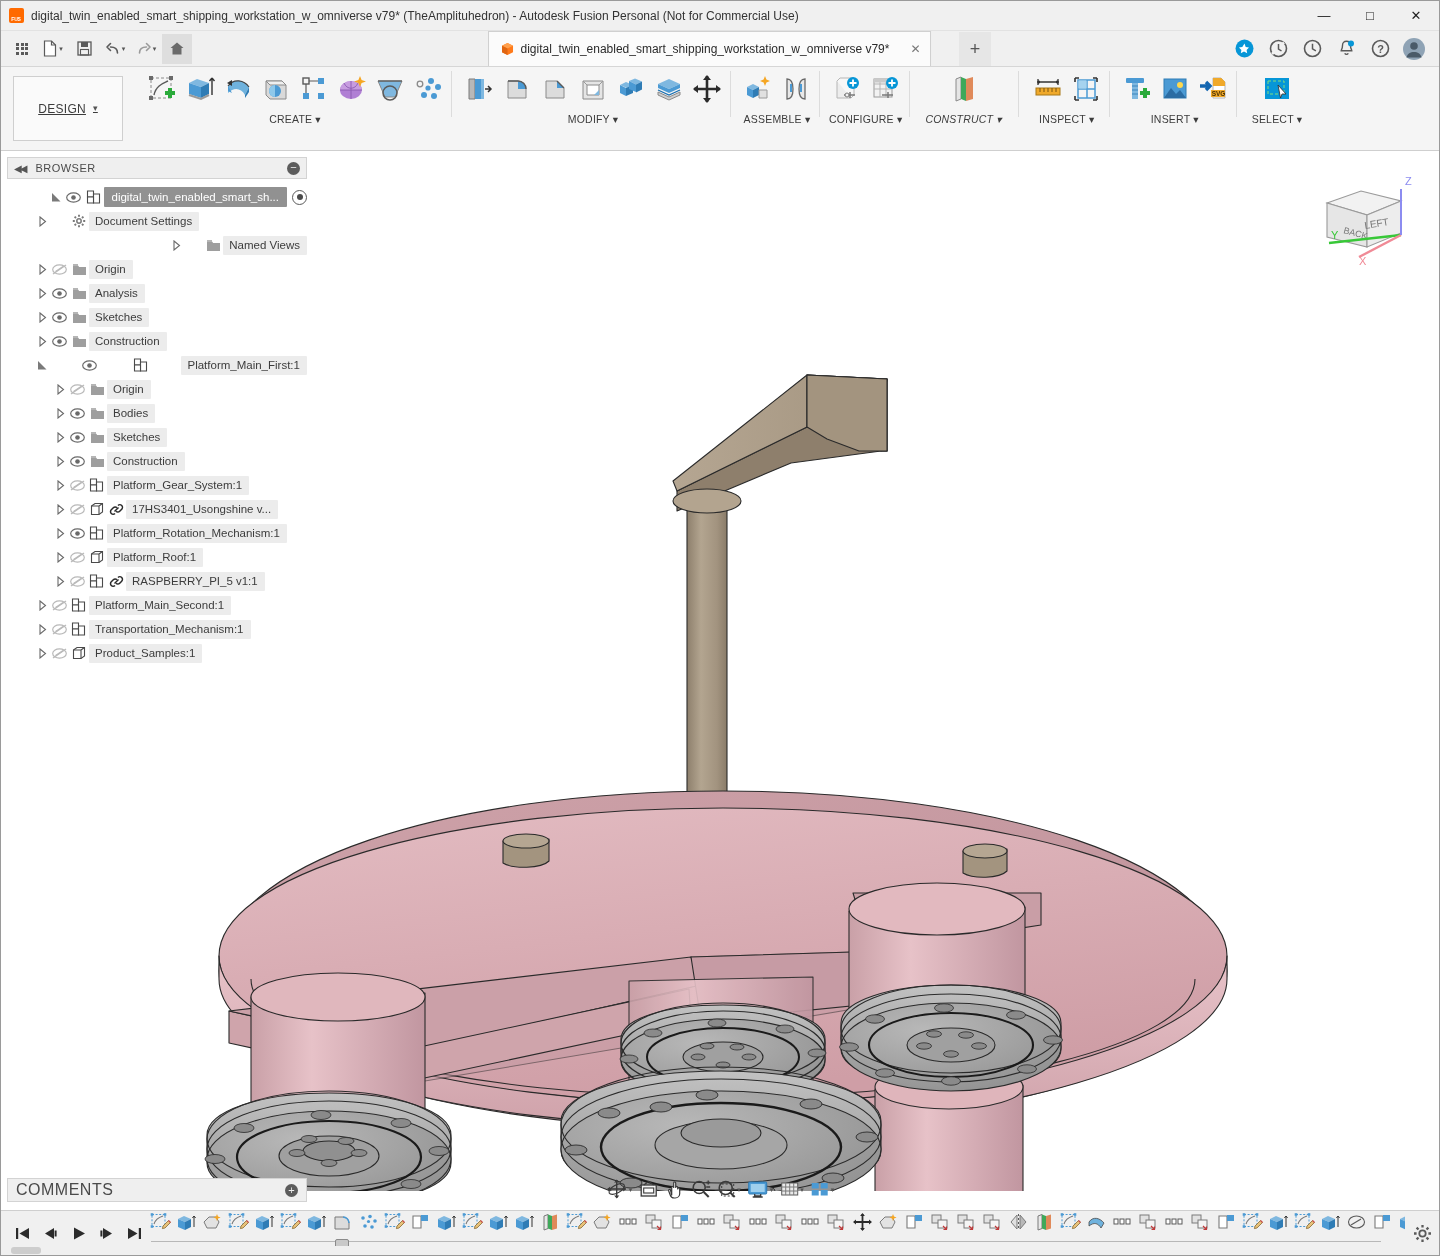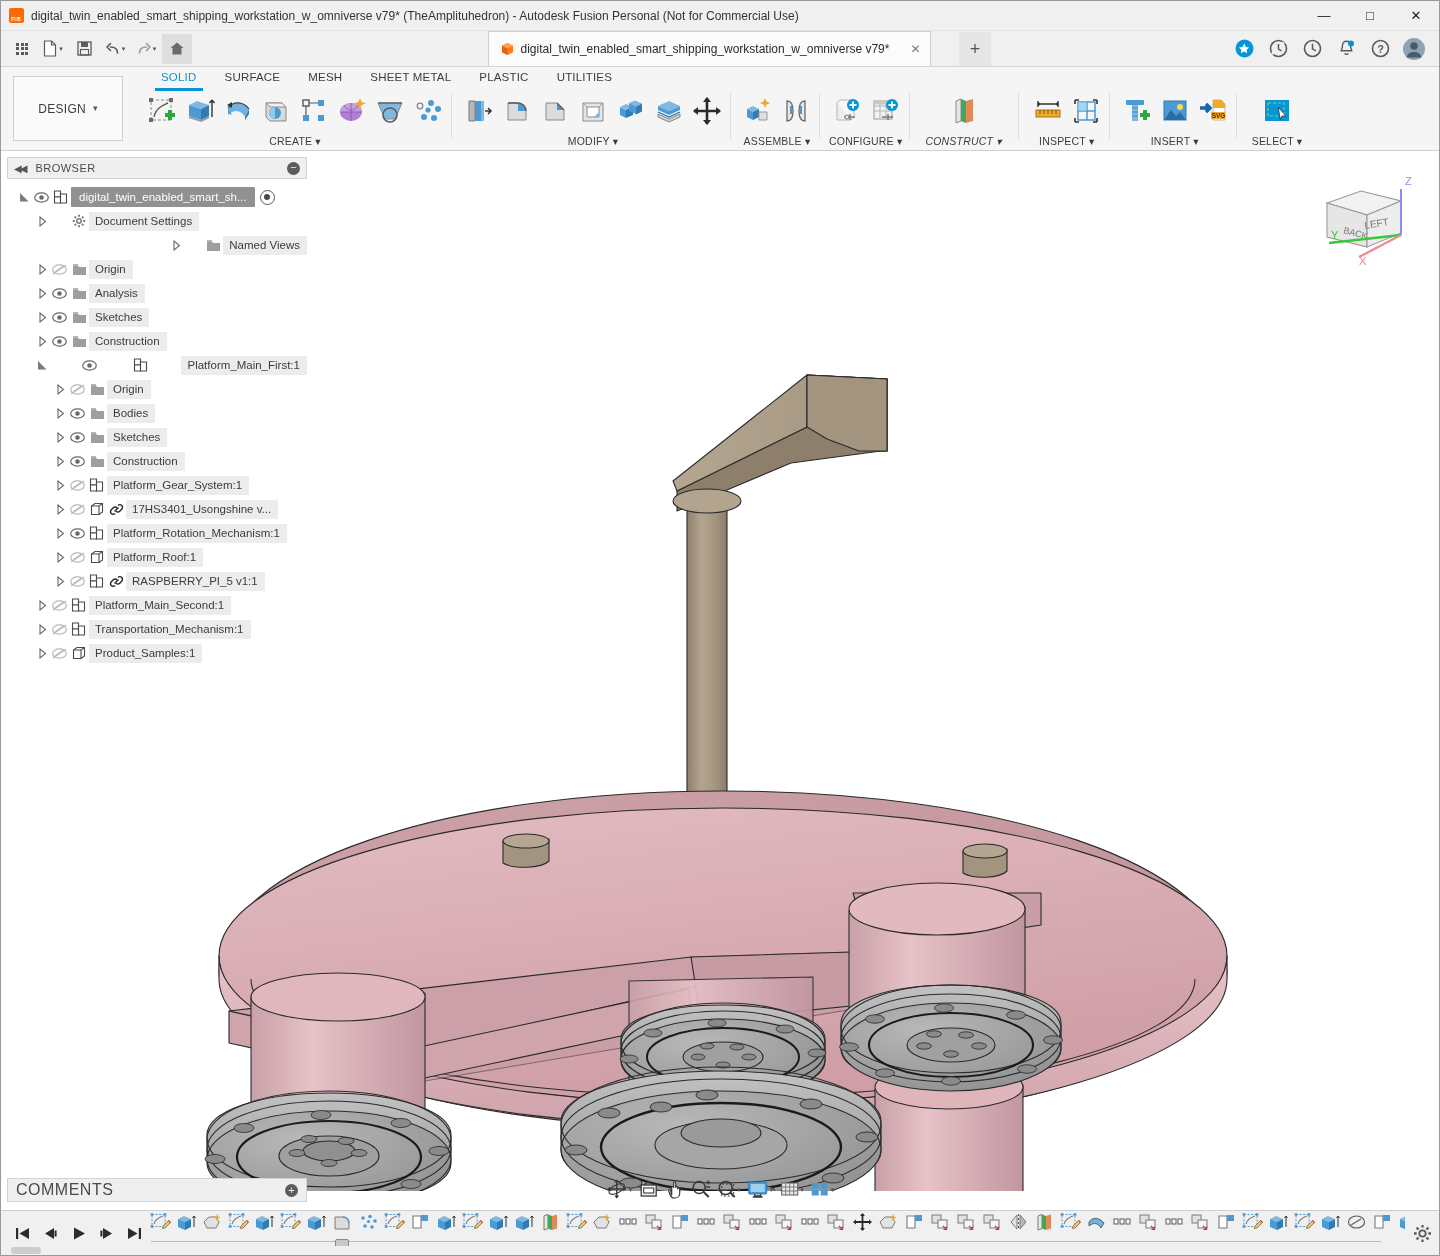--- a/index.html
+++ b/index.html
@@ -50,21 +50,21 @@
               justify-content: center; font-size: 18px; color: #555; background: #e6e6e6;
               position: absolute; right: 236px; bottom: 0; }
   .tr-icons { display: flex; align-items: center; gap: 0; padding-right: 8px; }
   .tr-ico { width: 34px; height: 34px; display: flex; align-items: center; justify-content: center; }
 
   
   .ribbon { height: 84px; background: #f5f5f5; display: flex; align-items: stretch;
             border-bottom: 1px solid #cfcfcf; flex: none; position: relative; }
   .design-box { width: 110px; margin: 9px 6px 9px 12px; border: 1px solid #cfcfcf;
                 background: #fafafa; display: flex; align-items: center; justify-content: center;
-                font-size: 12px; color: #3c3c3c; letter-spacing: .3px; }
+                font-size: 12px; color: #3c3c3c; letter-spacing: .3px; text-decoration: underline; }
   .tabs-and-tools { flex: 1; display: flex; flex-direction: column; }
   .ribtabs { height: 22px; display: flex; align-items: center; padding-left: 18px; gap: 0; }
   .ribtab { font-size: 11.5px; color: #3c3c3c; padding: 0 14px; position: relative;
             height: 22px; line-height: 20px; letter-spacing: .2px; }
   .ribtab.sel { color: #0696d7; }
   .ribtab.sel::after { content:""; position: absolute; left: 8px; right: 8px; bottom: -2px;
                        height: 3px; background: #0696d7; }
   .panels { flex: 1; display: flex; align-items: flex-start; padding-left: 10px; }
   .panel { display: flex; flex-direction: column; align-items: center; position: relative;
            padding: 0 7px; height: 58px; justify-content: space-between; }
@@ -255,28 +255,20 @@
     </div>
   </div>
 
   <div class="ribbon">
     <div class="design-box">
       <span>DESIGN</span>
       <span class="caret" style="font-size:9px;margin-left:7px;">▾</span>
     </div>
 
     <div class="tabs-and-tools">
-      <div class="ribtabs">
-        <div class="ribtab sel">SOLID</div>
-        <div class="ribtab">SURFACE</div>
-        <div class="ribtab">MESH</div>
-        <div class="ribtab">SHEET METAL</div>
-        <div class="ribtab">PLASTIC</div>
-        <div class="ribtab">UTILITIES</div>
-      </div>
 
       <div class="panels">
 
         <div class="panel">
           <div class="panel-icons">
             <span class="ic">
                 <svg width="32" height="32" viewBox="0 0 32 32">
                   <rect x="5" y="5" width="20" height="20" fill="none" stroke="#8a8a8a" stroke-dasharray="3 2"></rect>
                   <rect x="3" y="3" width="4" height="4" fill="#6a6a6a"></rect>
                   <rect x="23" y="3" width="4" height="4" fill="#6a6a6a"></rect>
@@ -767,21 +759,21 @@
       </svg>
     </div>
 
     <div class="browser">
       <div class="browser-head">
         <span class="bh-collapse">◀◀</span>
         <span class="bh-title">BROWSER</span>
         <span class="bh-min">−</span>
       </div>
       <div class="tree" id="tree">
-          <div class="node root" style="padding-left: 10px;">
+          <div class="node root" style="padding-left: 10px; justify-content: flex-end;">
             <span class="arrow">
               <svg width="11" height="11" viewBox="0 0 11 11">
                 <path d="M1 1 L9.5 9.5 L1 9.5 Z" fill="#7a7a7a"></path>
               </svg>
             </span>
             <span class="eye">
               <svg width="15" height="11" viewBox="0 0 15 11">
                 <ellipse cx="7.5" cy="5.5" rx="6.8" ry="4.6" fill="none" stroke="#6a6a6a" stroke-width="1.2"></ellipse>
                 <circle cx="7.5" cy="5.5" r="2.3" fill="#6a6a6a"></circle>
               </svg>

